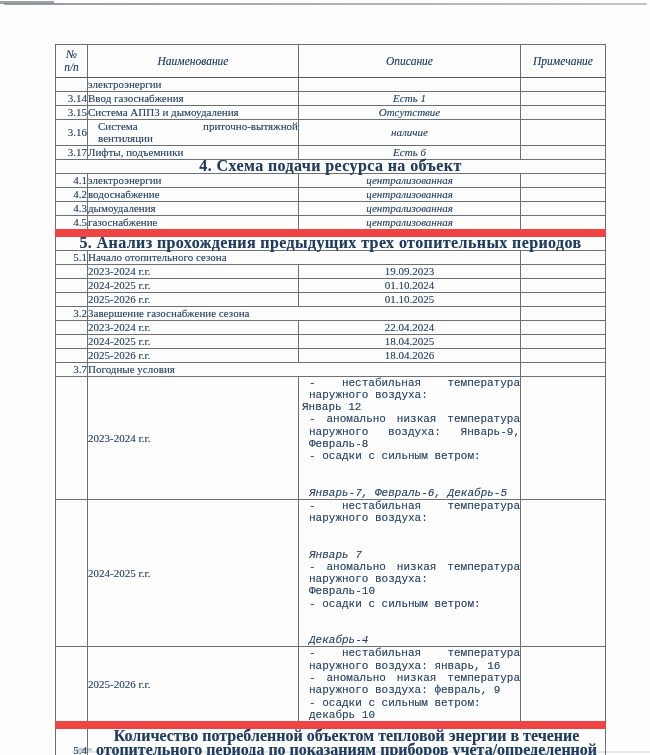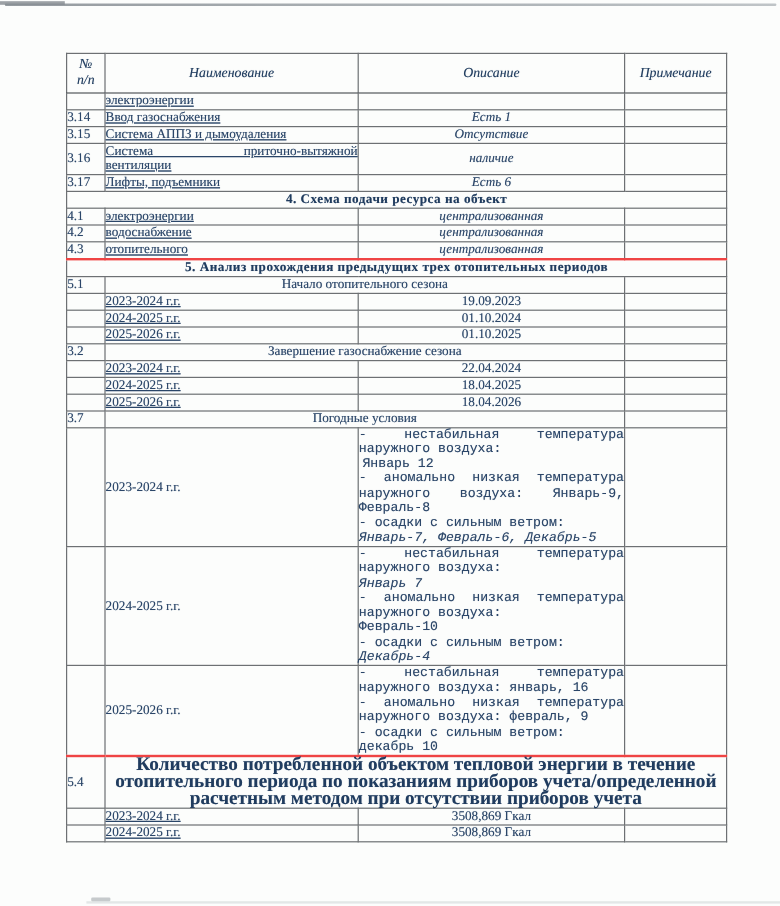--- a/index.html
+++ b/index.html
@@ -13,34 +13,34 @@
   .scan-bottom{position:absolute;bottom:2px;left:72px;right:0;height:2px;background:#c6cbce;opacity:.45;}
   .scan-dot{position:absolute;left:76px;bottom:4px;width:16px;height:3px;background:#a2a8ac;opacity:.6;border-radius:1px;}
 
   table.tbl{position:absolute;left:55px;top:44px;width:550px;border-collapse:collapse;table-layout:fixed;
         font-size:11px;color:#2b4669;line-height:12.3px;
         border:1px solid #53575b;
         text-shadow:0 0 .6px rgba(43,70,105,.45);}
   .tbl td{border:1px solid #6d7073;padding:0;height:13px;vertical-align:middle;}
   tr.head td{font-style:italic;text-align:center;height:32px;font-size:11.5px;line-height:13px;
              color:#223e60;border-bottom:1px solid #54585c;}
-  tr.thick td{border-top:2px solid #ef4444;}
-  .num{text-align:left;}
+  tr.thick td{border-top:8px solid #ef4444;}
+  .num{text-align:right;}
   .vtop{vertical-align:top;padding-top:1px;margin-top:32px;}
-  .name{padding:0 4px 0 8px;text-align:left;text-decoration:underline;}
+  .name{padding:0 4px 0 8px;text-align:left;}
   .desc{text-align:center;}
   .note{}
-  .it{font-style:italic;}
-  .sec{text-align:center;font-weight:bold;font-size:11px;color:#203c5f;letter-spacing:.4px;height:13px;}
-  .subhead{text-align:center;}
+  .it{font-style:italic;margin-top:24px;}
+  .sec{text-align:center;font-weight:bold;font-size:16px;color:#203c5f;letter-spacing:.4px;height:13px;}
+  .subhead{text-align:left;}
   .subwide{text-align:center;font-weight:bold;font-size:16px;line-height:13.8px;
            color:#203c5f;padding:2px 8px;}
   .wname{vertical-align:top;padding:1px 4px 0 8px;}
   .wdesc{vertical-align:top;padding:1px 5px 2px 5px;text-align:left;font-family:Liberation Mono, monospace;}
-  .ln{line-height:12.3px;}
+  .ln{line-height:12.3px;padding-left:10px;}
   .jl{text-align:justify;text-align-last:justify;}
 </style>
 </head>
 <body>
 
 <div class="page">
   <div class="scan-top"></div>
   <div class="scan-bottom"></div>
   <div class="scan-dot"></div>
 
@@ -106,21 +106,27 @@
           <td class="note"></td>
         </tr>
         <tr>
           <td class="num">4.2</td>
           <td class="name">водоснабжение</td>
           <td class="desc it">централизованная</td>
           <td class="note"></td>
         </tr>
         <tr>
           <td class="num">4.3</td>
-          <td class="name">отопительного</td>
+          <td class="name">дымоудаления</td>
+          <td class="desc it">централизованная</td>
+          <td class="note"></td>
+        </tr>
+        <tr>
+          <td class="num">4.5</td>
+          <td class="name">газоснабжение</td>
           <td class="desc it">централизованная</td>
           <td class="note"></td>
         </tr>
         <tr class="thick">
           <td class="sec" colspan="4">5. Анализ прохождения предыдущих трех отопительных периодов</td>
         </tr>
         <tr>
           <td class="num">5.1</td>
           <td class="subhead" colspan="2">Начало отопительного сезона</td>
           <td class="note"></td>

